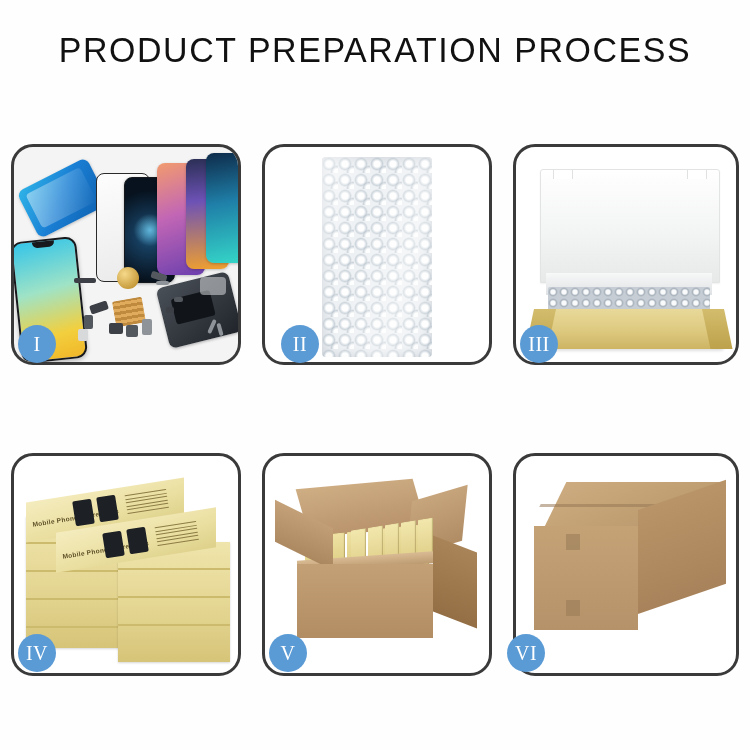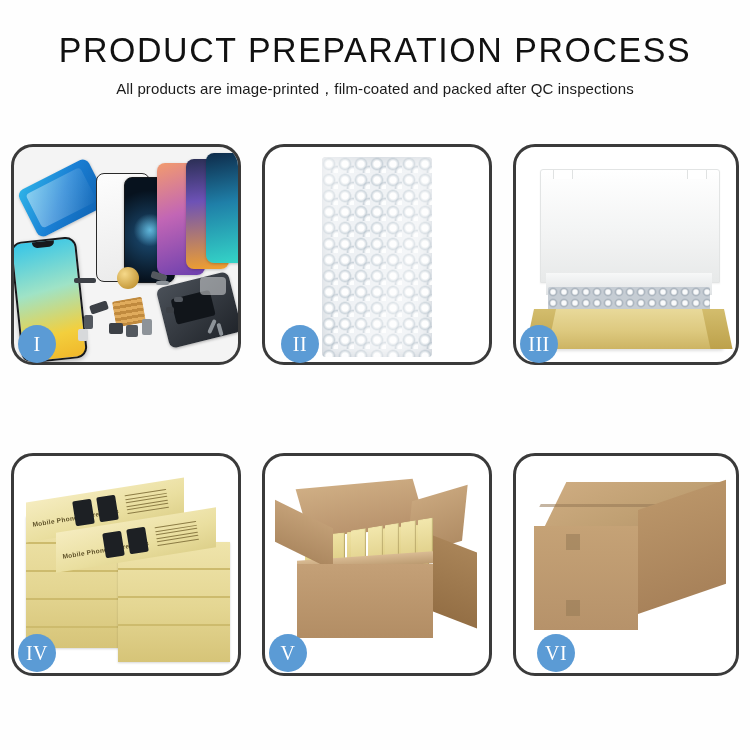--- a/index.html
+++ b/index.html
@@ -67,21 +67,21 @@
     font-size:20px;
     display:flex;align-items:center;justify-content:center;
     letter-spacing:0.5px;
     z-index:40;
   }
   .b1{left:7px;  top:181px;}
   .b2{left:270px;top:181px;}
   .b3{left:509px;top:181px;}
   .b4{left:7px;  top:490px;}
   .b5{left:258px;top:490px;}
-  .b6{left:526px;top:490px;}
+  .b6{left:496px;top:490px;}
 
   
   .ph{position:absolute;border-radius:6px;}
   .ph-blue{
     left:10px;top:25px;width:78px;height:52px;
     background:linear-gradient(140deg,#2fb4e8 0%,#1a7fd4 48%,#0e5fae 100%);
     transform:rotate(-27deg);
     border-radius:7px;
     box-shadow:0 1px 3px rgba(0,0,0,.25);
   }
@@ -337,21 +337,20 @@
   .vi-tab{
     position:absolute;width:14px;height:16px;
     background:rgba(150,122,86,.55);
   }
 </style>
 </head>
 <body>
 
 <div class="header">
   <h1 class="title">PRODUCT PREPARATION PROCESS</h1>
-  <p class="subtitle">All products are image-printed，film-coated and packed after QC inspections</p>
 </div>
 
 <div class="grid">
 
   <div class="panel p1">
     <div class="scene">
       <div class="ph ph-blue"></div>
       <div class="ph ph-glass"></div>
       <div class="ph ph-dark"></div>
       <div class="ph ph-purple"></div>

